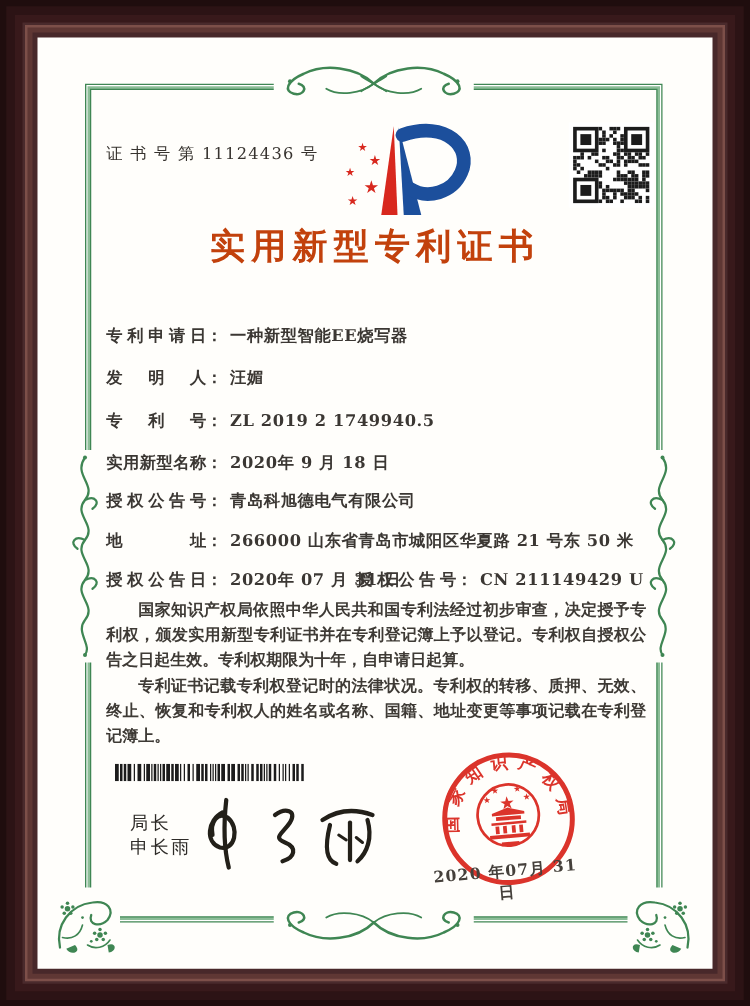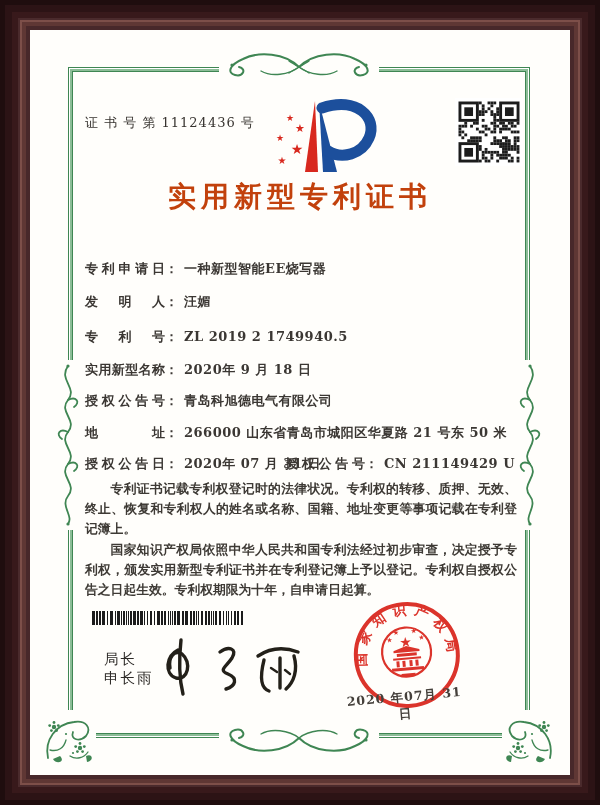--- a/index.html
+++ b/index.html
@@ -340,22 +340,22 @@
     <div class="frow" style="top:425px">
       <span>
         <span class="flabel">授权公告日</span><span class="fcolon">：</span><span class="fvalue">2020年 07 月 31 日</span>
       </span>
       <span class="pair2">
         <span class="flabel">授权公告号</span><span class="fcolon">：</span><span class="fvalue">CN 211149429 U</span>
       </span>
     </div>
 
     <div class="paras">
+      <p>国家知识产权局依照中华人民共和国专利法经过初步审查，决定授予专利权，颁发实用新型专利证书并在专利登记簿上予以登记。专利权自授权公告之日起生效。专利权期限为十年，自申请日起算。</p>
       <p>专利证书记载专利权登记时的法律状况。专利权的转移、质押、无效、终止、恢复和专利权人的姓名或名称、国籍、地址变更等事项记载在专利登记簿上。</p>
-      <p>国家知识产权局依照中华人民共和国专利法经过初步审查，决定授予专利权，颁发实用新型专利证书并在专利登记簿上予以登记。专利权自授权公告之日起生效。专利权期限为十年，自申请日起算。</p>
     </div>
 
     <div class="barcode">
       <svg width="152" height="14" viewBox="0 0 152 14">
           <g id="bcg" fill="#1c1c1c">
             <rect x="0" y="0" width="3" height="14"></rect>
             <rect x="4" y="0" width="2" height="14"></rect>
             <rect x="7" y="0" width="2" height="14"></rect>
             <rect x="10" y="0" width="3" height="14"></rect>
             <rect x="15" y="0" width="1" height="14"></rect>

